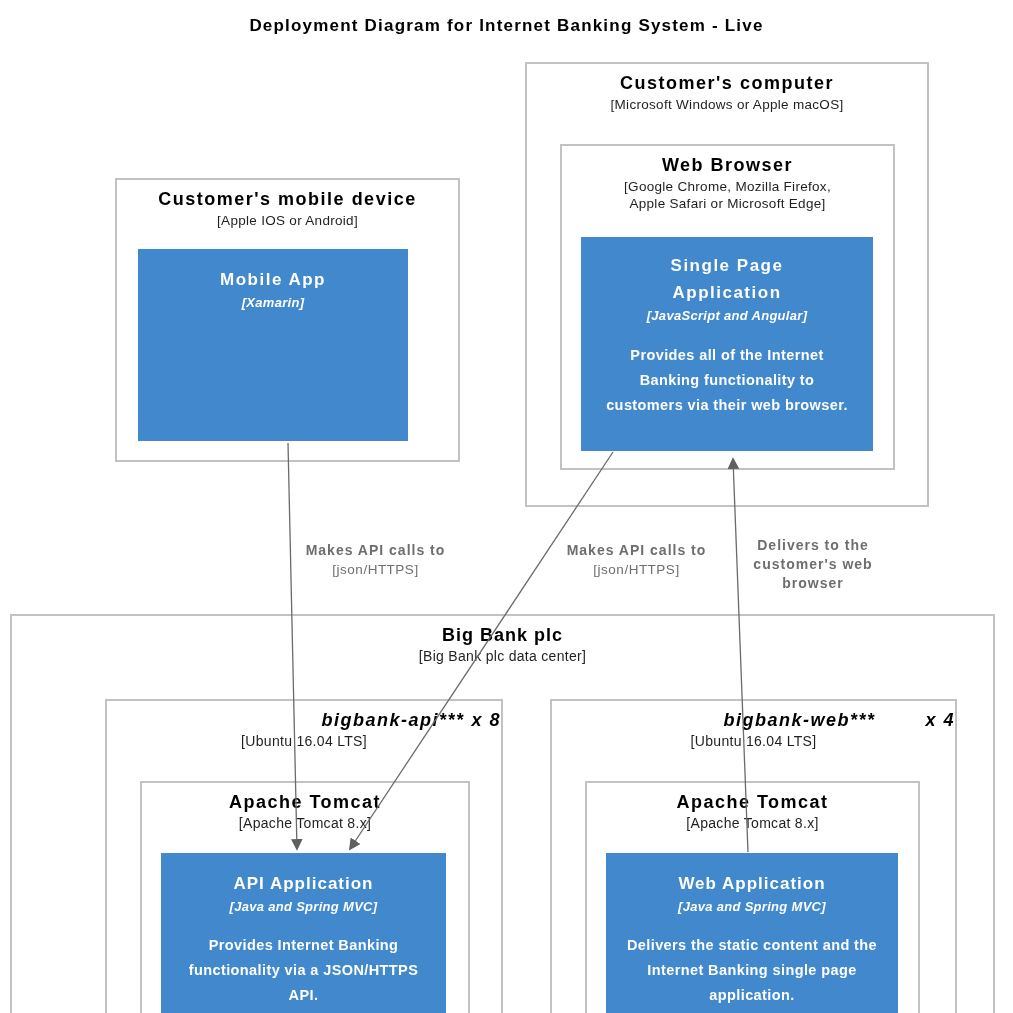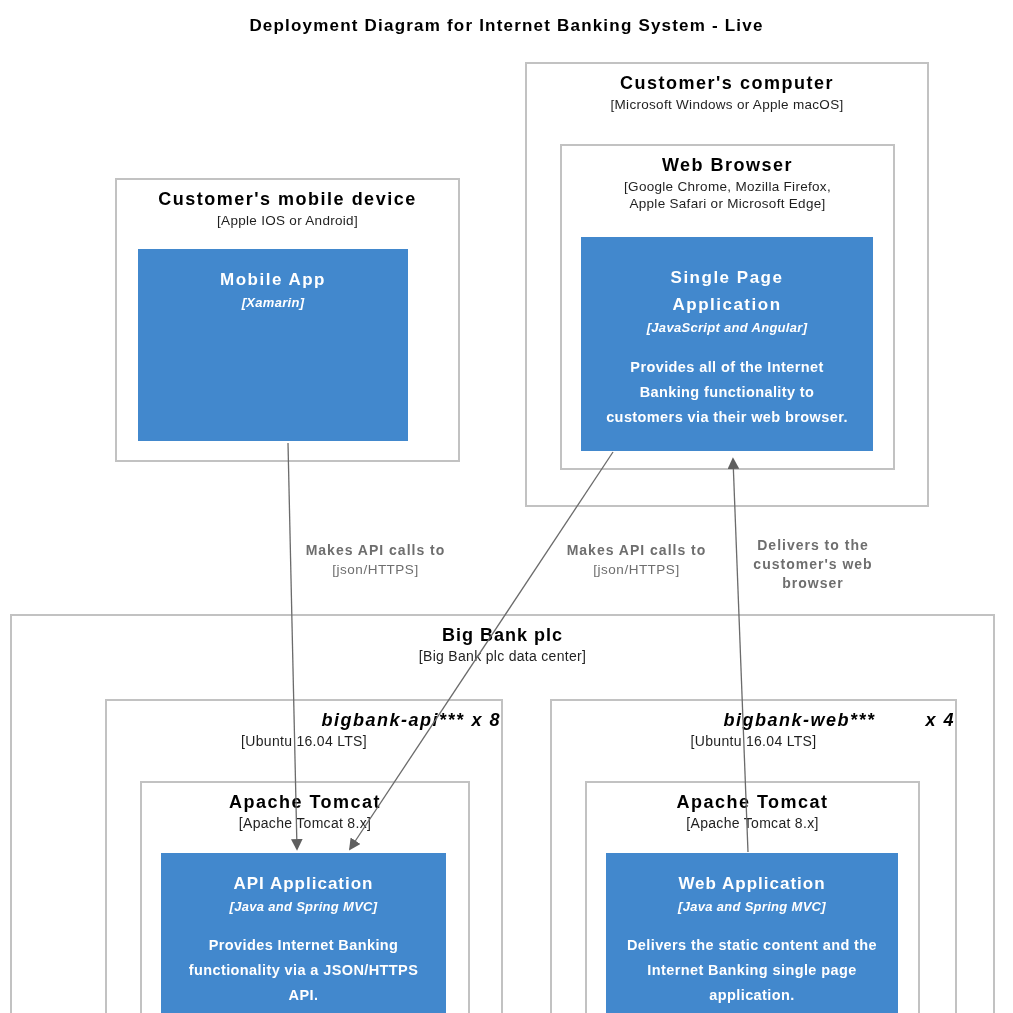--- a/index.html
+++ b/index.html
@@ -62,21 +62,21 @@
   <div class="node" style="left:525px;top:62px;width:404px;height:445px">
     <div class="node-title">Customer's computer</div>
     <div class="node-sub">[Microsoft Windows or Apple macOS]</div>
   </div>
 
   <div class="node" style="left:560px;top:144px;width:335px;height:326px">
     <div class="node-title">Web Browser</div>
     <div class="node-sub" style="max-width:245px">[Google Chrome, Mozilla Firefox, Apple Safari or Microsoft Edge]</div>
   </div>
 
-  <div class="container" style="left:581px;top:237px;width:292px;height:214px;padding-top:27px">
+  <div class="container" style="left:581px;top:237px;width:292px;height:214px;padding-top:15px">
     <div class="c-title" style="max-width:180px">Single Page Application</div>
     <div class="c-tech">[JavaScript and Angular]</div>
     <div class="c-desc" style="max-width:250px;margin-top:18px">Provides all of the Internet Banking functionality to customers via their web browser.</div>
   </div>
 
   <div class="node" style="left:115px;top:178px;width:345px;height:284px">
     <div class="node-title">Customer's mobile device</div>
     <div class="node-sub">[Apple IOS or Android]</div>
   </div>
 

